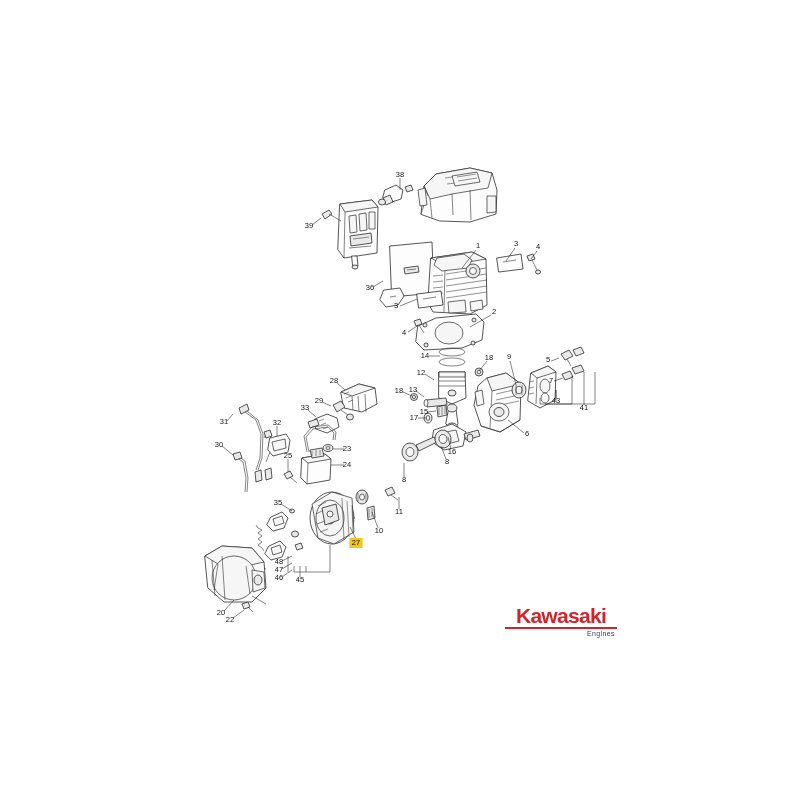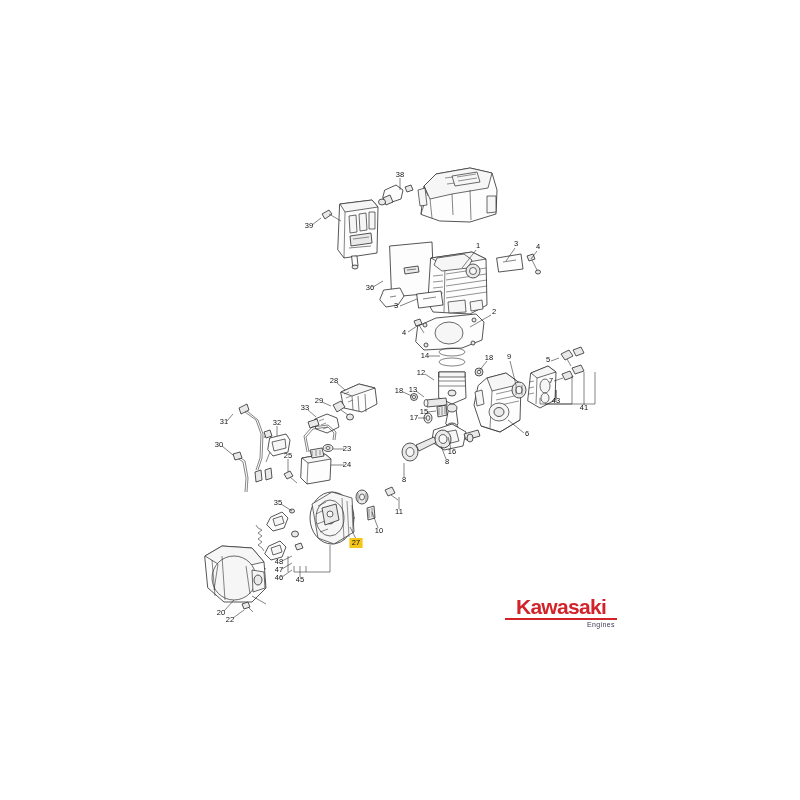--- a/index.html
+++ b/index.html
@@ -18,21 +18,21 @@
   .lead{fill:none;stroke:#1d1d1d;stroke-width:0.55;}
   .num{font-family:"Liberation Sans",sans-serif;font-size:7.5px;
        fill:#111;dominant-baseline:middle;}
   .num-hl{font-family:"Liberation Sans",sans-serif;font-size:7.5px;
           fill:#111;dominant-baseline:middle;}
 
   #logo{position:absolute;left:505px;top:596px;width:112px;
         text-align:center;user-select:none;}
   #logo .kw{font-family:"Liberation Sans",sans-serif;font-weight:bold;
             font-size:21px;letter-spacing:-0.7px;color:#d2232a;
-            line-height:1;}
+            line-height:1;margin-top:9px;}
   #logo .bar{height:2px;background:#d2232a;margin:1px 0 1px 0;}
   #logo .eng{font-family:"Liberation Sans",sans-serif;font-size:7px;
              color:#3a3a52;text-align:right;letter-spacing:0.4px;
              padding-right:2px;}
 </style>
 </head>
 <body>
 
 <div id="stage">
 

